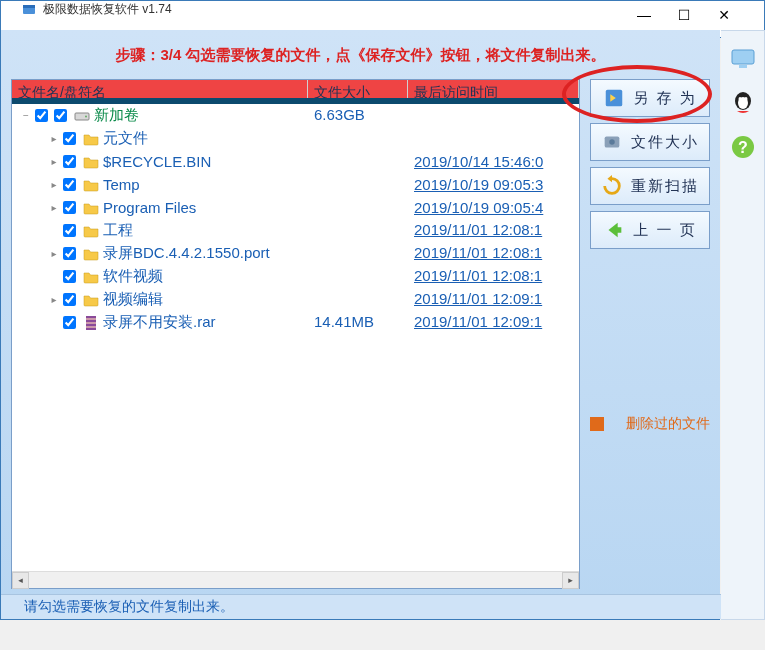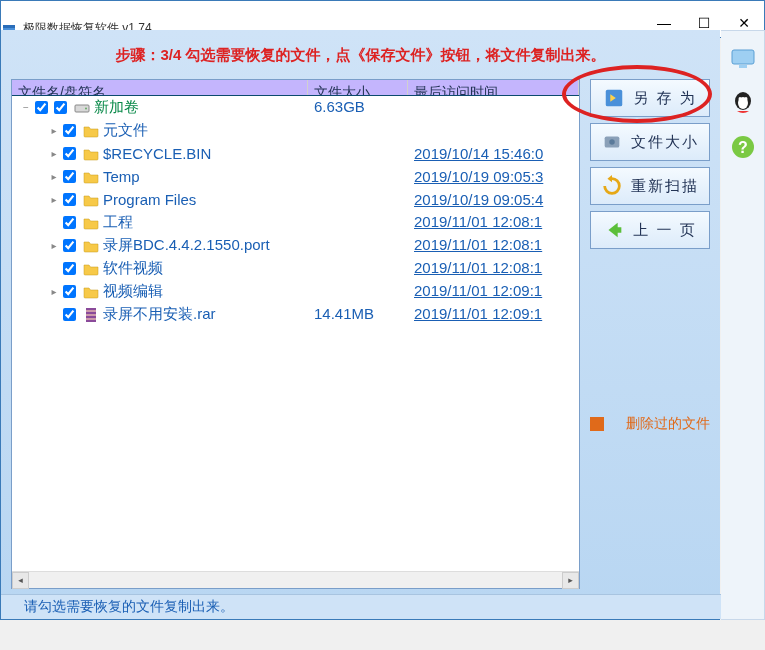--- a/index.html
+++ b/index.html
@@ -1,29 +1,29 @@
 <!DOCTYPE html>
 <html><head>
 <meta charset="utf-8">
 <style>
 * { box-sizing: border-box; margin: 0; padding: 0; font-family: "Microsoft YaHei", sans-serif; }
 body { width: 765px; height: 650px; background: #f0f0f0; overflow: hidden; position: relative; }
 
-.titlebar { height: 38px; background: #fff; border: 1px solid #3a7ab8; display: flex; align-items: flex-end; padding: 0 0; }
+.titlebar { height: 38px; background: #fff; border: 1px solid #3a7ab8; display: flex; align-items: flex-start; padding: 0 20px; }
 .titlebar .appicon { width: 16px; height: 16px; margin-right: 6px; }
 .titlebar .title { font-size: 12px; color: #333; flex: 1; }
 .titlebar .btn { width: 40px; height: 28px; display: flex; align-items: center; justify-content: center; font-size: 14px; cursor: pointer; }
 
 .mainframe { position: absolute; top: 30px; left: 0; width: 720px; height: 590px; background: linear-gradient(#cfe3f7,#b8d6f2); border-left: 1px solid #3a7ab8; border-bottom: 1px solid #3a7ab8; padding: 10px 10px 0 10px; }
 
 .hint { text-align: center; color: #d22; font-size: 15px; font-weight: bold; padding: 6px 0 14px 0; }
 
 .workarea { display: flex; height: 510px; }
 .listpanel { flex: 1; background: #fff; border: 1px solid #7a9ec9; display: flex; flex-direction: column; }
-.listhead { display: flex; background: #c4b5fd; border-bottom: 1px solid #0c4a6e; height: 16px; }
+.listhead { display: flex; background: #ef4444; border-bottom: 6px solid #0c4a6e; height: 24px; }
 .listhead .col { font-size: 14px; color: #235; padding: 4px 6px; border-right: 1px solid #d0d0d0; white-space: nowrap; overflow: hidden; }
 .col-name { width: 296px; }
 .col-size { width: 100px; }
 .col-date { flex: 1; }
 
 .listbody { flex: 1; overflow: hidden; font-size: 15px; color: #1a5fb4; }
 .row { display: flex; align-items: center; height: 23px; }
 .row .indent { flex: 0 0 auto; }
 .row .expand { width: 12px; text-align: center; color: #888; font-size: 10px; cursor: pointer; }
 .row .chk { margin: 0 3px; }

